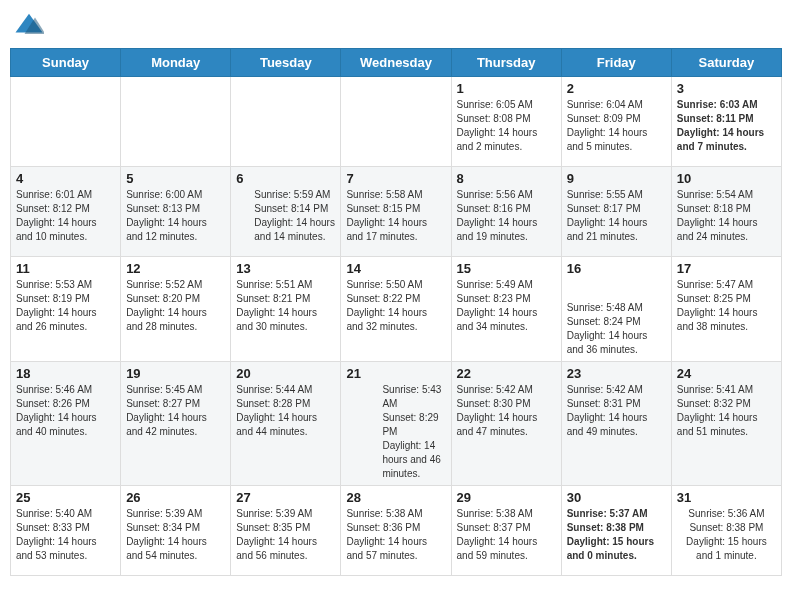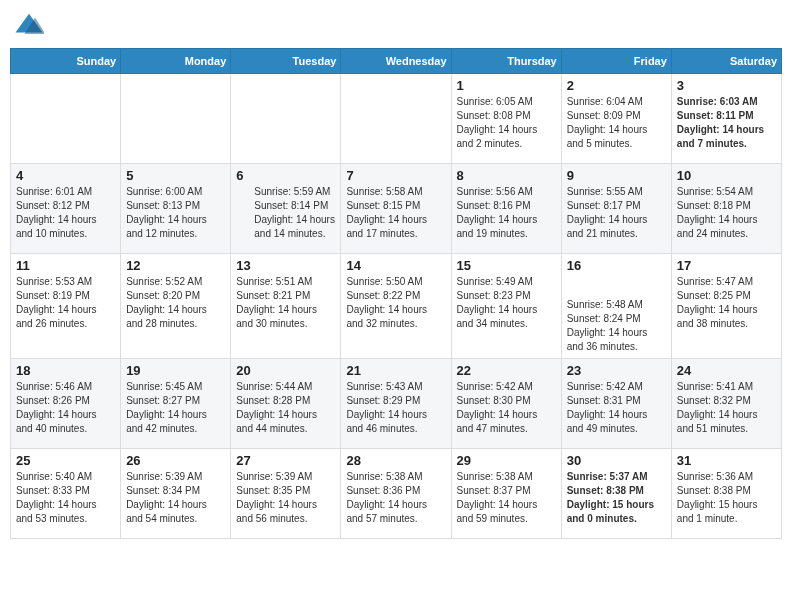--- a/index.html
+++ b/index.html
@@ -41,24 +41,24 @@
       color: #333;
     }
     table {
       width: 100%;
       border-collapse: collapse;
       border: 1px solid #ccc;
     }
     thead tr th {
       background-color: #2e86c1;
       color: #fff;
-      font-size: 11px;
+      font-size: 13px;
       font-weight: bold;
       padding: 6px 4px;
-      text-align: right;
+      text-align: center;
       border: 1px solid #2677aa;
     }
     tbody tr td {
       width: 14.28%;
       vertical-align: top;
       padding: 4px 5px;
       font-size: 10.5px;
       color: #222;
       border: 1px solid #ddd;
       min-height: 80px;
@@ -242,21 +242,21 @@
 Daylight: 14 hours and 42 minutes.</div>
         </td>
         <td>
           <span class="day-num">20</span>
           <div class="day-info" style="white-space: pre-line;">Sunrise: 5:44 AM
 Sunset: 8:28 PM
 Daylight: 14 hours and 44 minutes.</div>
         </td>
         <td>
           <span class="day-num">21</span>
-          <div class="day-info" style="white-space: pre-line;">Sunrise: 5:43 AM
+          <div class="day-info" style="white-space: pre-line; margin-left: 36px;">Sunrise: 5:43 AM
 Sunset: 8:29 PM
 Daylight: 14 hours and 46 minutes.</div>
         </td>
         <td>
           <span class="day-num">22</span>
           <div class="day-info" style="white-space: pre-line;">Sunrise: 5:42 AM
 Sunset: 8:30 PM
 Daylight: 14 hours and 47 minutes.</div>
         </td>
         <td>
@@ -304,19 +304,19 @@
 Daylight: 14 hours and 59 minutes.</div>
         </td>
         <td>
           <span class="day-num">30</span>
           <div class="day-info" style="white-space: pre-line; font-weight: bold;">Sunrise: 5:37 AM
 Sunset: 8:38 PM
 Daylight: 15 hours and 0 minutes.</div>
         </td>
         <td>
           <span class="day-num">31</span>
-          <div class="day-info" style="white-space: pre-line;">Sunrise: 5:36 AM
+          <div class="day-info" style="white-space: pre-line; text-align: center;">Sunrise: 5:36 AM
 Sunset: 8:38 PM
 Daylight: 15 hours and 1 minute.</div>
         </td>
       </tr>
     </tbody>
 </table>
 
 </body></html>

